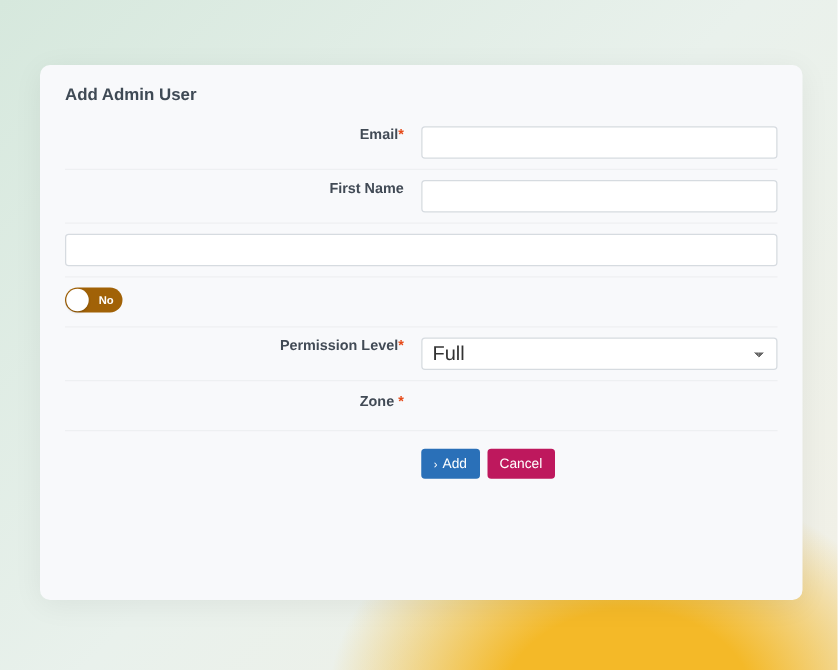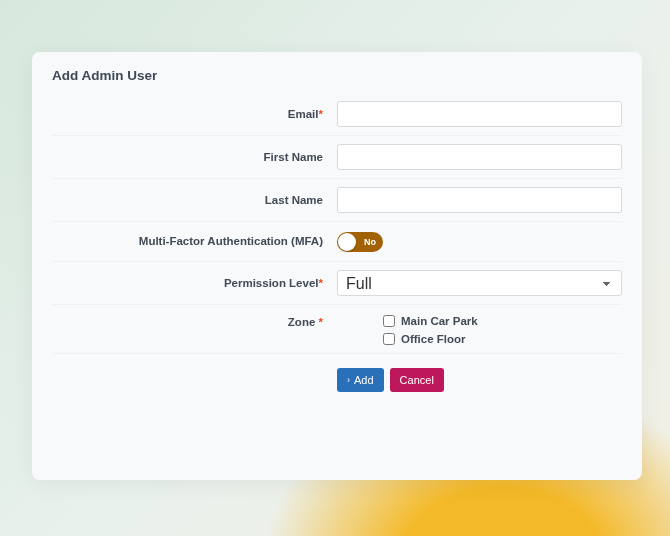--- a/index.html
+++ b/index.html
@@ -21,21 +21,21 @@
     padding: 16px 20px 32px 20px;
   }
   .panel-title {
     font-size: 13.5px;
     font-weight: 700;
     color: #3f4a55;
     margin-bottom: 10px;
   }
   .row {
     display: flex;
-    align-items: center;
+    align-items: flex-start;
     padding: 8px 0;
     border-bottom: 1px solid #eef0f2;
     min-height: 40px;
   }
   .row.nobd { border-bottom: none; }
   .row.tall { align-items: flex-start; padding-top: 10px; gap: 46px; }
   .lbl {
     width: 285px;
     text-align: right;
     font-size: 11.5px;
@@ -124,28 +124,26 @@
   </div>
 
   <div class="row">
     <div class="lbl">First Name</div>
     <div class="ctl">
       <input class="txt" type="text" value="" style="">
     </div>
   </div>
 
   <div class="row">
-    <div class="lbl">Last Name</div>
     <div class="ctl">
       <input class="txt" type="text" value="" style="">
     </div>
   </div>
 
   <div class="row">
-    <div class="lbl">Multi-Factor Authentication (MFA)</div>
     <div class="ctl">
       <div class="toggle">
         <div class="knob"></div>
         <span class="txtlbl">No</span>
       </div>
     </div>
   </div>
 
   <div class="row">
     <div class="lbl">
@@ -155,30 +153,20 @@
       <select class="sel">
         <option>Full</option>
       </select>
     </div>
   </div>
 
   <div class="row tall">
     <div class="lbl">
       <span>Zone</span> <span class="req">*</span>
     </div>
-    <div class="ctl">
-      <label class="chk-line">
-        <input type="checkbox" class="chk" style="">
-        <span class="chk-lbl">Main Car Park</span>
-      </label>
-      <label class="chk-line">
-        <input type="checkbox" class="chk" style="">
-        <span class="chk-lbl">Office Floor</span>
-      </label>
-    </div>
   </div>
 
 
 
   <div class="actions">
     <button class="btn btn-primary">
       <span class="chev">›</span>
       <span>Add</span>
     </button>
     <button class="btn btn-warn">

